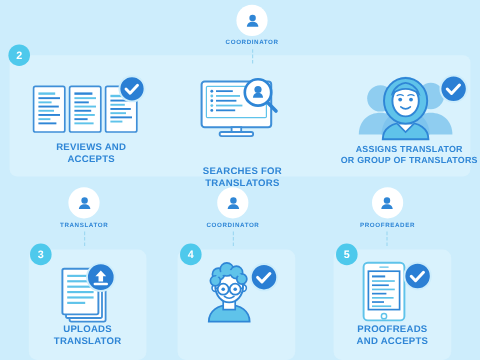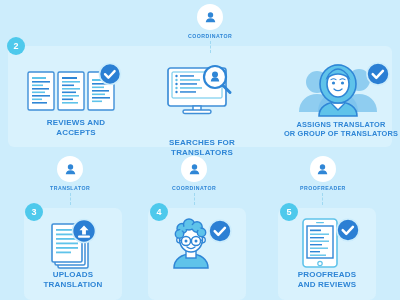--- a/index.html
+++ b/index.html
@@ -313,21 +313,21 @@
         <rect x="20" y="35.5" width="15" height="1.8" fill="#5fc3ea"></rect>
 
         <g>
           <circle cx="48" cy="15" r="11.5" fill="#2b7fd4" stroke="#cdedfc" stroke-width="1.6"></circle>
           <path d="M48 9.5l4.5 4.8h-2.6v4.3h-3.8v-4.3h-2.6z" fill="#ffffff"></path>
           <rect x="42" y="19.6" width="12" height="2.1" rx="1" fill="#ffffff"></rect>
         </g>
       </svg>
     </div>
     <div class="caption">UPLOADS
-TRANSLATION</div>
+TRANSLATOR</div>
   </div>
 
   <div class="cell" id="cell-assigns-p">
     <div class="art-wrap">
       <svg width="80" height="54" viewBox="0 0 80 54">
 
         <path d="M17 52c0-9 8-14 17-14s17 5 17 14z" fill="#5fc3ea" stroke="#2f86d6" stroke-width="1.5"></path>
 
         <rect x="29" y="34" width="10" height="8" fill="#ffffff" stroke="#2f86d6" stroke-width="1.4"></rect>
 
@@ -383,16 +383,16 @@
         <rect x="22" y="35" width="10" height="1.4" fill="#2f86d6"></rect>
         <rect x="22" y="38.5" width="16" height="1.4" fill="#5fc3ea"></rect>
 
         <g>
           <circle cx="60" cy="14" r="11" fill="#2b7fd4" stroke="#cdedfc" stroke-width="1.6"></circle>
           <path d="M54.7 14.2l3.6 3.7 6.6-7" fill="none" stroke="#ffffff" stroke-width="2.5" stroke-linecap="round" stroke-linejoin="round"></path>
         </g>
       </svg>
     </div>
     <div class="caption">PROOFREADS
-AND REVIEWS</div>
+AND ACCEPTS</div>
   </div>
 
 </div>
 
 </body></html>

